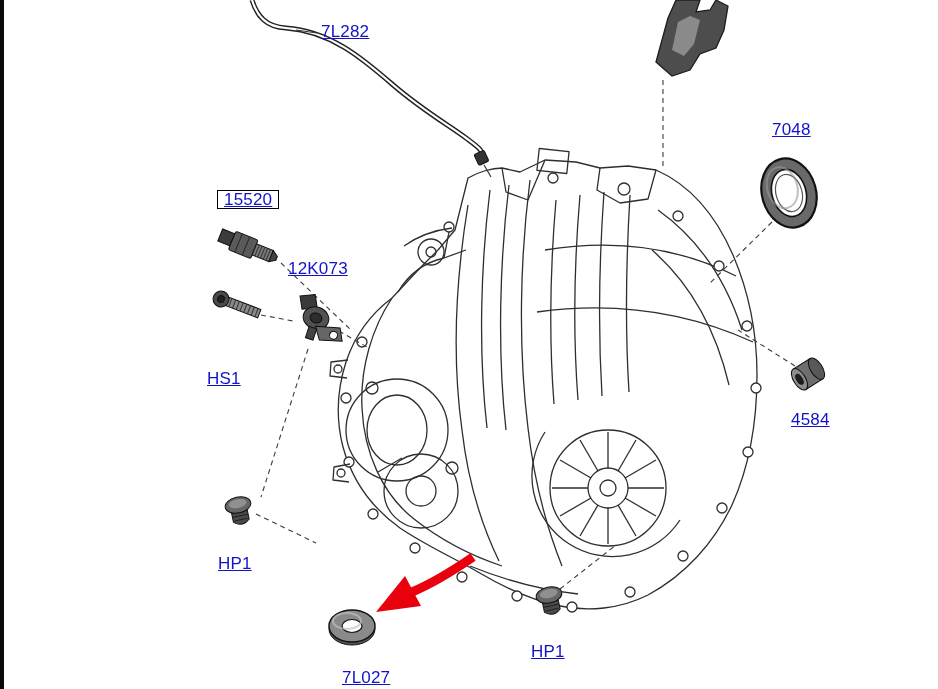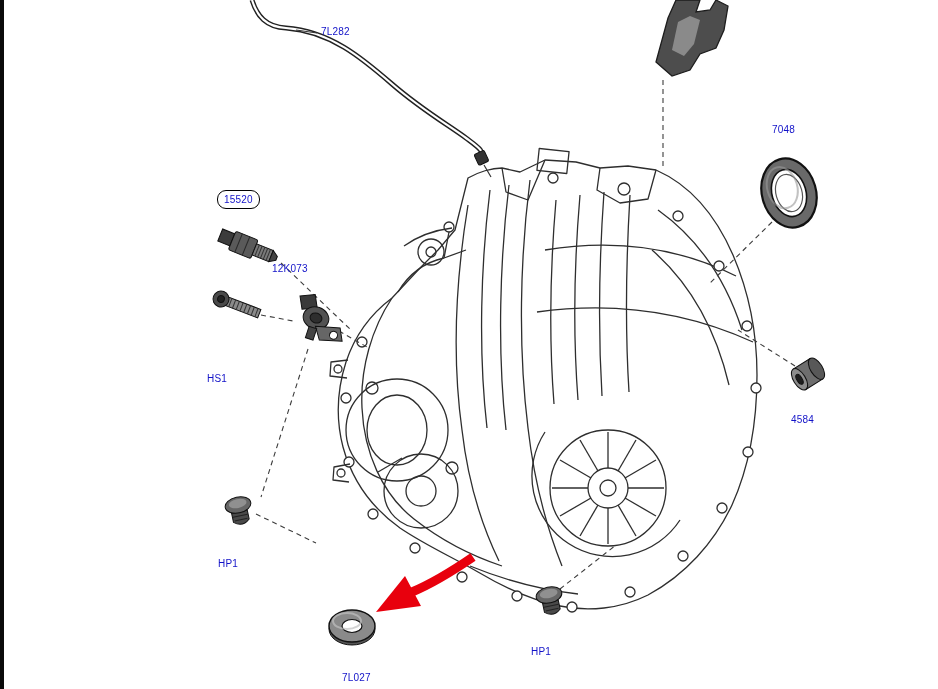--- a/index.html
+++ b/index.html
@@ -3,26 +3,27 @@
 <meta charset="utf-8">
 <style>
   * { box-sizing: border-box; }
   html,body { margin:0; padding:0; background:#fff; }
   body { font-family:"Liberation Sans", sans-serif; }
   .canvas { position:relative; width:938px; height:689px; background:#ffffff; overflow:hidden; }
   .canvas > svg { position:absolute; left:0; top:0; }
   .plabel {
     position:absolute;
     color:#1212c8;
-    font-size:10px;
+    font-size:17px;
     font-weight:400;
     line-height:15px;
     white-space:nowrap;
     letter-spacing:0.2px;
     cursor:default;
+    text-decoration:underline;
   }
   .plabel.boxed {
     border:1px solid #000;
     padding:1px 6px;
     background:#fff;
   }
 </style>
 </head>
 <body>
 
@@ -214,20 +215,20 @@
     </g>
 
     <g>
       <path d="M 473,557 Q 438,581 412,592" stroke="#e8000d" stroke-width="9" fill="none"></path>
       <polygon points="405,576 376,612 421,606" fill="#e8000d"></polygon>
     </g>
   </svg>
 
   <div class="plabel" style="left:321px; top:24px;">7L282</div>
   <div class="plabel" style="left:772px; top:122px;">7048</div>
-  <div class="plabel boxed" style="left:217px; top:190px;border-radius:9px;">15520</div>
-  <div class="plabel" style="left:272px; top:261px;">12K073</div>
+  <div class="plabel boxed" style="left:217px; top:190px;">15520</div>
+  <div class="plabel" style="left:288px; top:261px;">12K073</div>
   <div class="plabel" style="left:207px; top:345px;margin-top:26px;">HS1</div>
   <div class="plabel" style="left:791px; top:412px;">4584</div>
   <div class="plabel" style="left:218px; top:556px;">HP1</div>
   <div class="plabel" style="left:531px; top:644px;">HP1</div>
   <div class="plabel" style="left:342px; top:670px;">7L027</div>
 </div>
 
 </body></html>

